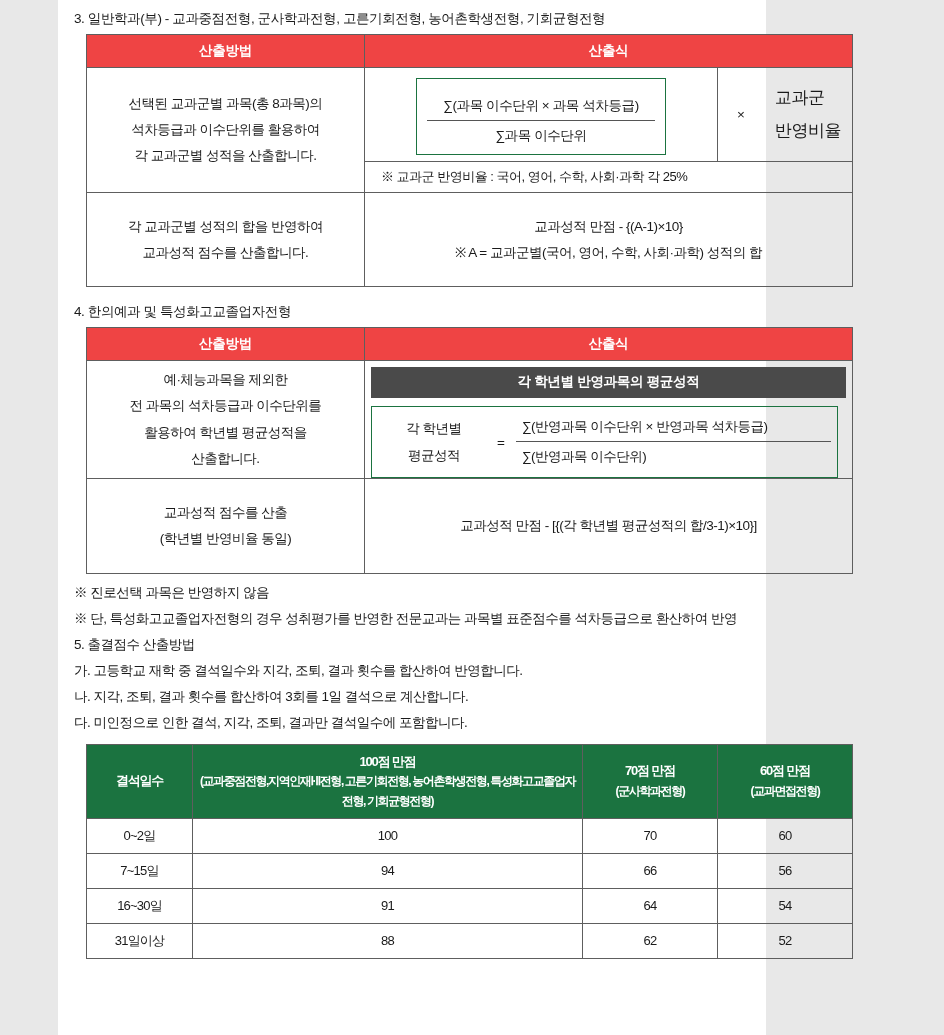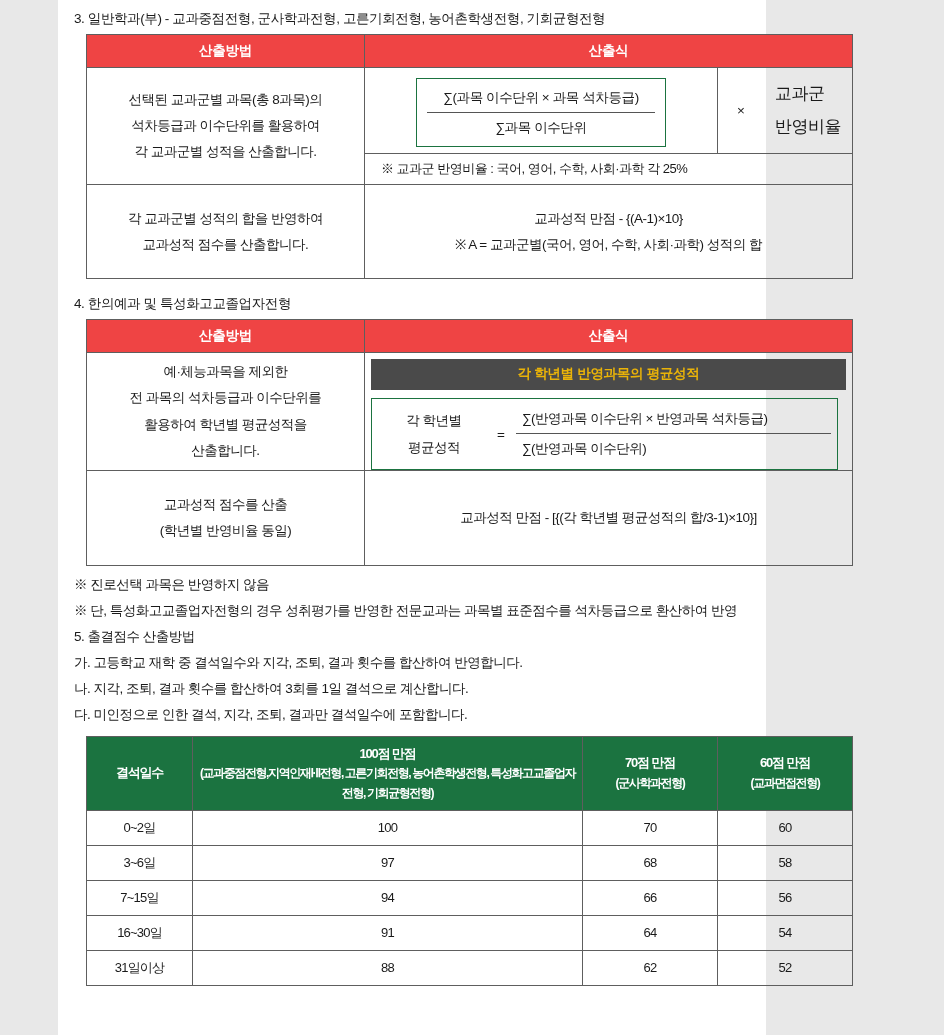--- a/index.html
+++ b/index.html
@@ -54,21 +54,21 @@
     line-height: 1.95;
     letter-spacing: -0.5px;
     padding: 1px 4px;
   }
   .formula-cell {
     padding: 0;
   }
   .frac-box {
     border: 1px solid #1b7340;
     margin: 10px 14px 6px 14px;
-    padding: 8px 10px 6px 10px;
+    padding: 16px 10px 6px 10px;
     display: inline-block;
     box-sizing: border-box;
   }
   .frac {
     display: inline-block;
     text-align: center;
     font-size: 13.5px;
     letter-spacing: -0.4px;
   }
   .frac .num {
@@ -116,21 +116,21 @@
     align-items: center;
     justify-content: center;
     text-align: left;
     font-size: 17px;
     line-height: 1.9;
     letter-spacing: -0.4px;
   }
   
   .f4-title {
     background: #4a4a4a;
-    color: #eab308;
+    color: #ffffff;
     font-size: 13.5px;
     font-weight: bold;
     text-align: center;
     padding: 6px 0 7px 0;
     letter-spacing: -0.3px;
   }
   .f4-box {
     border: 1px solid #1b7340;
     margin: 8px 14px 0 6px;
   }
@@ -341,26 +341,20 @@
         <span class="sub">(교과면접전형)</span>
       </th>
     </tr>
     <tr>
       <td>0~2일</td>
       <td>100</td>
       <td>70</td>
       <td>60</td>
     </tr>
     <tr>
-      <td>3~6일</td>
-      <td>97</td>
-      <td>68</td>
-      <td>58</td>
-    </tr>
-    <tr>
       <td>7~15일</td>
       <td>94</td>
       <td>66</td>
       <td>56</td>
     </tr>
     <tr>
       <td>16~30일</td>
       <td>91</td>
       <td>64</td>
       <td>54</td>

